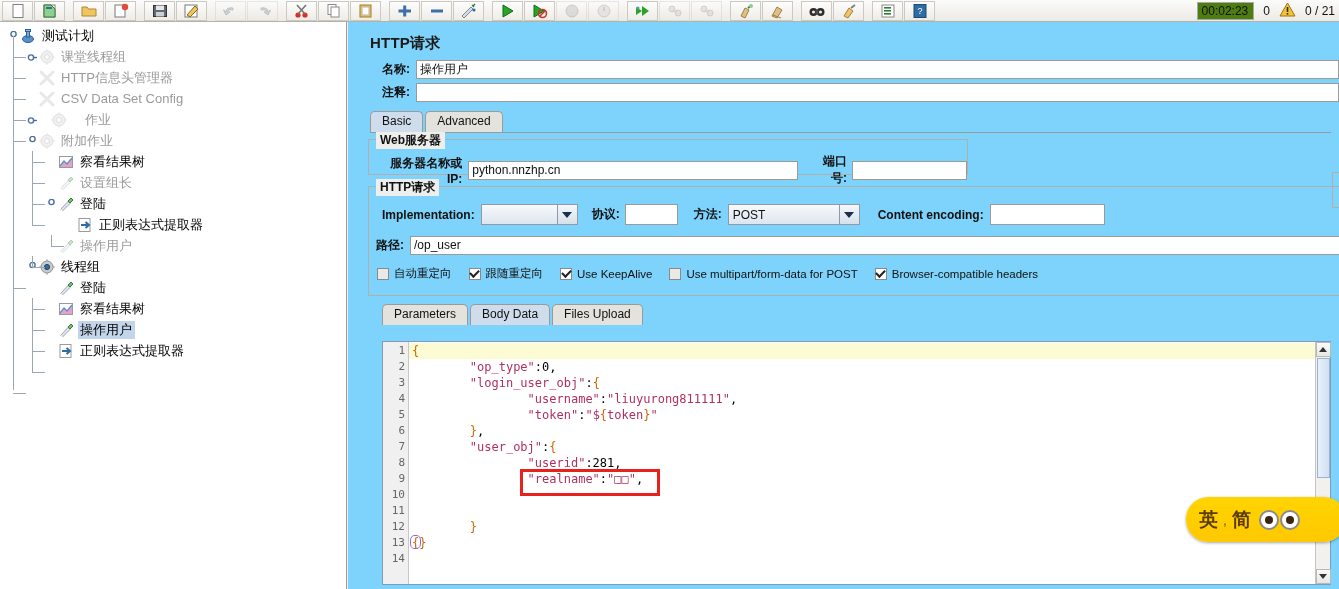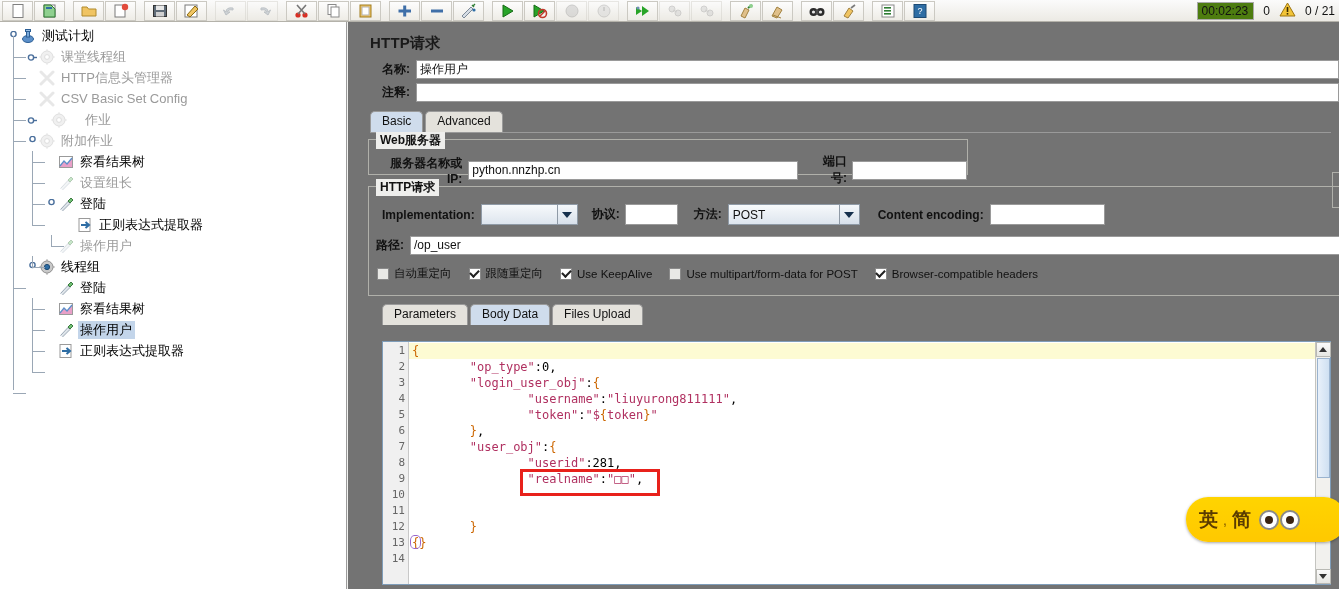--- a/index.html
+++ b/index.html
@@ -60,21 +60,21 @@
   .ticon { width:16px; height:16px; margin-right:4px; flex:0 0 16px; position:relative; }
   .thandle { width:11px; height:11px; flex:0 0 11px; margin-right:1px; position:relative; }
 
   
   .vline { position:absolute; width:1px; background:#9aa7b5; }
   .hline { position:absolute; height:1px; background:#9aa7b5; }
 
   
   #right-panel {
     position:absolute; left:348px; top:22px; width:991px; height:567px;
-    background:#737373; overflow:hidden;
+    background:#7dd3fc; overflow:hidden;
   }
   #panel-title {
     font-size:15px; font-weight:bold; color:#1a1a1a;
     padding:12px 0 6px 22px; letter-spacing:.2px;
   }
   .fieldrow { display:flex; align-items:center; height:21px; margin:0 0 2px 0; padding-left:14px; }
   .flabel { font-weight:bold; font-size:12px; color:#111; text-align:right; }
   .jtext {
     border:1px solid #9a9a9a; background:#fff; height:19px; line-height:17px;
     padding:0 3px; font-size:12px; color:#111; overflow:hidden;
@@ -401,21 +401,21 @@
           <span class="ticon"><svg width="16" height="16" opacity="0.38">
               <path d="M2 2 L14 14 M14 2 L2 14" stroke="#c2c2c2" stroke-width="3" stroke-linecap="round"></path>
             </svg></span>
           <span class="tlabel">HTTP信息头管理器</span>
         </div>
         <div class="tnode dim" style="padding-left: 27px;">
           <span class="thandle"></span>
           <span class="ticon"><svg width="16" height="16" opacity="0.38">
               <path d="M2 2 L14 14 M14 2 L2 14" stroke="#c2c2c2" stroke-width="3" stroke-linecap="round"></path>
             </svg></span>
-          <span class="tlabel">CSV Basic Set Config</span>
+          <span class="tlabel">CSV Data Set Config</span>
         </div>
         <div class="tnode dim" style="padding-left: 27px; gap: 12px;">
           <span class="thandle"><svg width="11" height="11">
               <circle cx="4" cy="5.5" r="2.6" fill="#fff" stroke="#4a6f9c" stroke-width="1.4"></circle>
               <path d="M6.8 5.5 L10 5.5" stroke="#4a6f9c" stroke-width="1.4"></path>
             </svg></span>
           <span class="ticon"><svg width="16" height="16" opacity="0.38">
               <circle cx="8" cy="8" r="6" fill="#d8d8d8" stroke="#a8a8a8"></circle>
               <circle cx="8" cy="8" r="2.4" fill="#fff" stroke="#a8a8a8"></circle>
               <g stroke="#c4c4c4" stroke-width="2">

